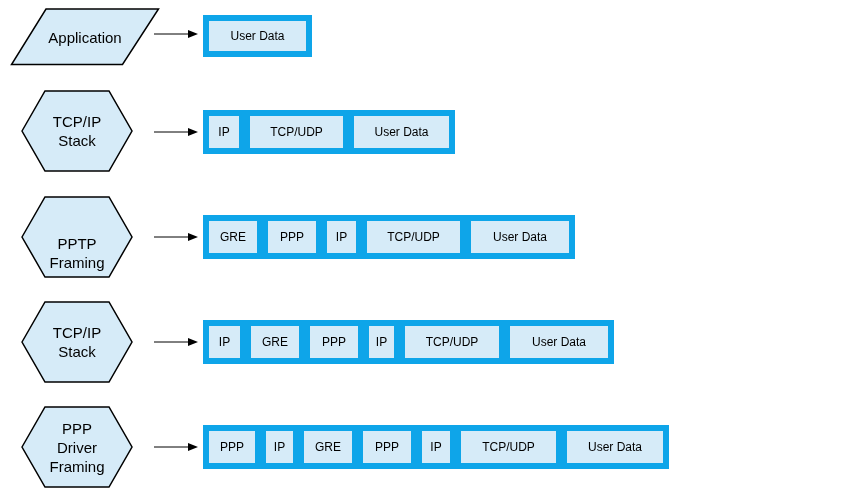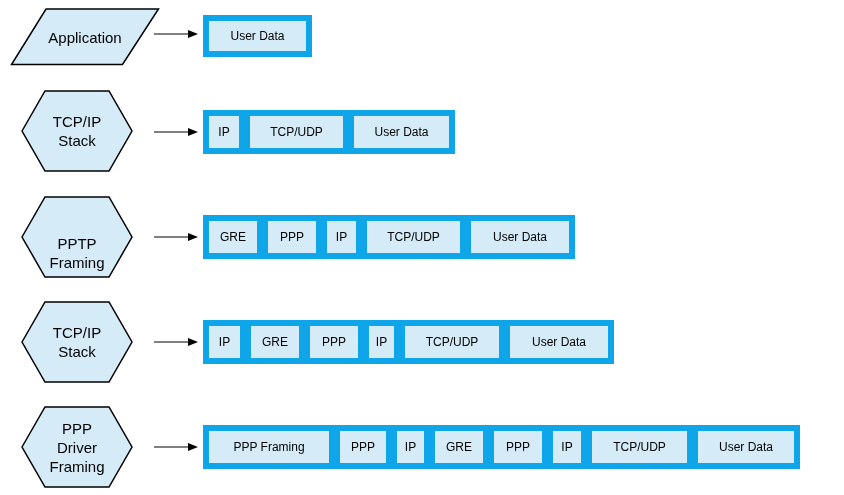--- a/index.html
+++ b/index.html
@@ -135,21 +135,20 @@
     <div class="shape-label" style="left:21px; top:406px; width:112px; height:82px;">
       <span>PPP</span>
       <span>Driver</span>
       <span>Framing</span>
     </div>
     <svg class="abs" style="left:152px; top:441px;" width="48" height="12" viewBox="0 0 48 12">
       <line x1="2" y1="6" x2="37" y2="6" stroke="#000000" stroke-width="1"></line>
       <polygon points="36,2 46,6 36,10" fill="#000000"></polygon>
     </svg>
     <div class="boxes" style="left:203px; top:425px; height:44px;">
-      <div class="box" style="width: 132px; background-color: rgb(214, 235, 248);">PPP Framing</div>
       <div class="box" style="width: 58px; background-color: rgb(214, 235, 248);">PPP</div>
       <div class="box" style="width: 39px; background-color: rgb(214, 235, 248);">IP</div>
       <div class="box" style="width: 60px; background-color: rgb(214, 235, 248);">GRE</div>
       <div class="box" style="width: 60px; background-color: rgb(214, 235, 248);">PPP</div>
       <div class="box" style="width: 40px; background-color: rgb(214, 235, 248);">IP</div>
       <div class="box" style="width: 107px; background-color: rgb(214, 235, 248);">TCP/UDP</div>
       <div class="box" style="width: 108px; background-color: rgb(214, 235, 248);">User Data</div>
     </div>
   </div>
 

